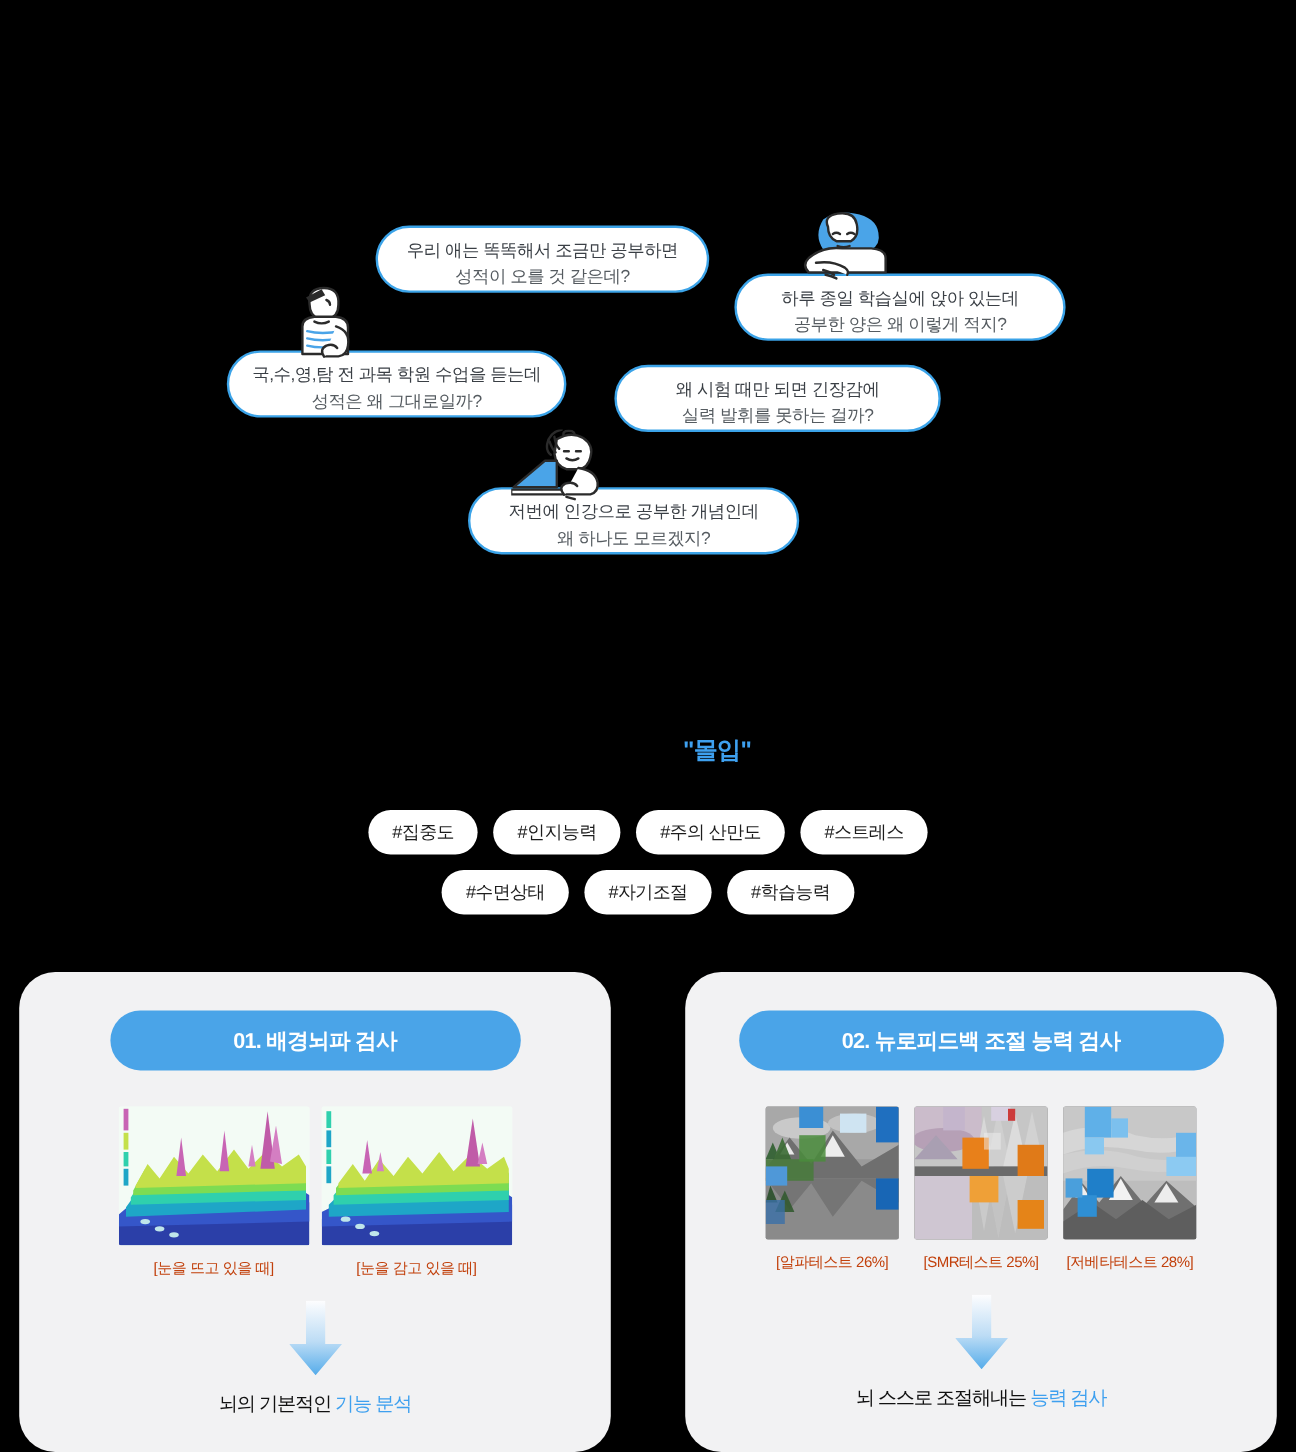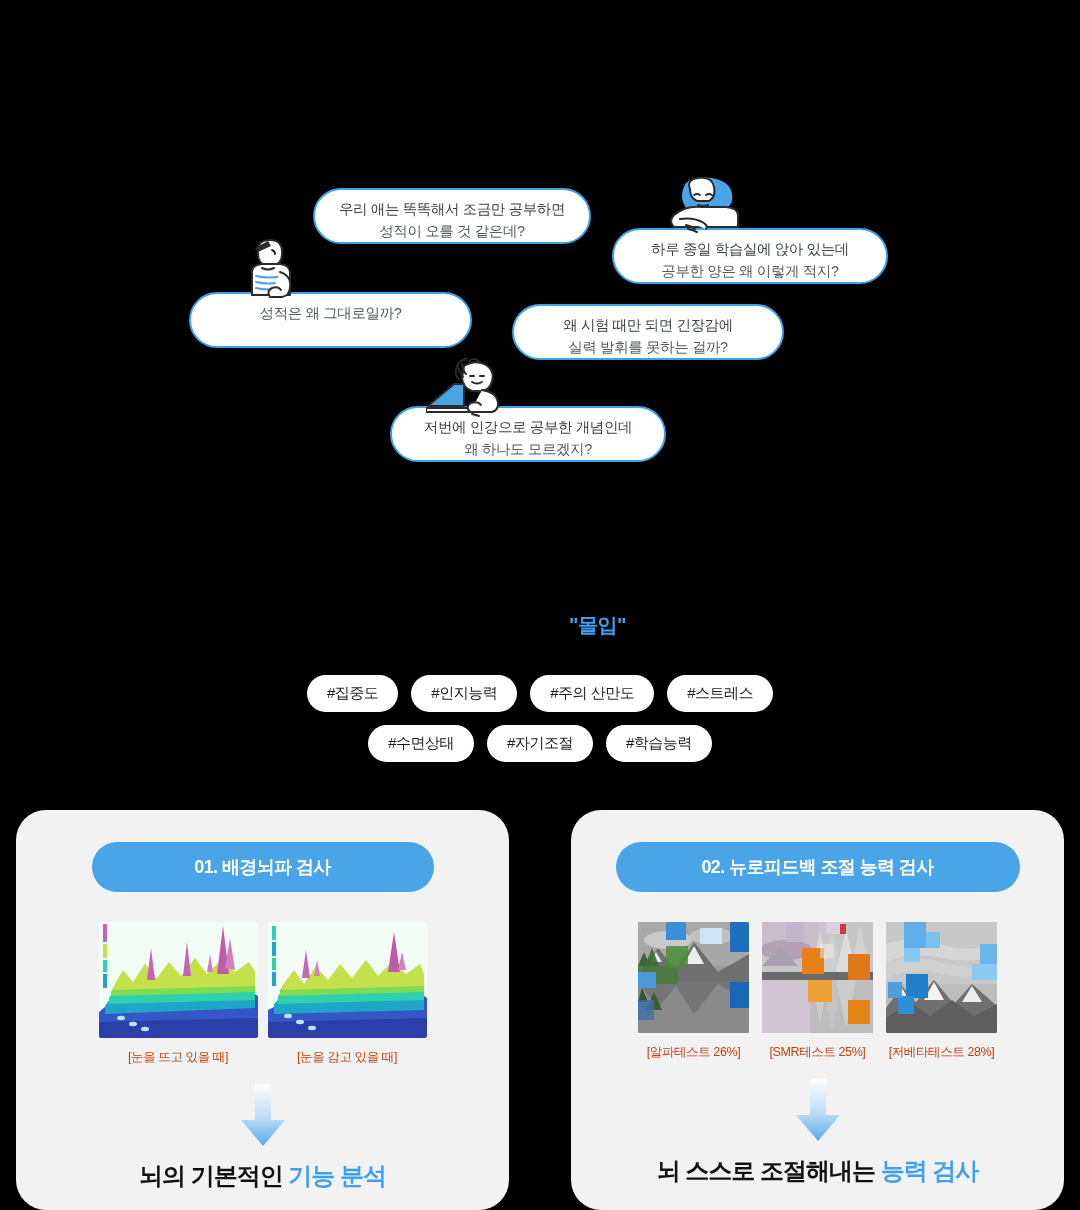--- a/index.html
+++ b/index.html
@@ -142,22 +142,22 @@
   .card.c2 .caption { font-size: 12.5px; }
 
   .arrow {
     margin-top: 18px;
     width: 44px; height: 62px;
     position: relative;
   }
 
   .footline {
     margin-top: 14px;
-    font-size: 24px;
-    font-weight: 700;
+    font-size: 16px;
+    font-weight: 400;
     letter-spacing: -1px;
     color: #111111;
     white-space: nowrap;
   }
   .footline .hl { color: #3ea0ef; }
 </style>
 </head>
 <body>
 
 <div class="page">
@@ -165,20 +165,21 @@
   <div class="bubble" style="left:313px; top:188px; width:278px; height:56px;">
     <span class="ln first">우리 애는 똑똑해서 조금만 공부하면</span>
     <span class="ln">성적이 오를 것 같은데?</span>
   </div>
   <svg class="tail" style="left:524px; top:240px;" width="56" height="36" viewBox="0 0 56 36">
     <path d="M2 2 L52 2 L24 34 Z" fill="#ffffff" stroke="#3ba3e8" stroke-width="2.5"></path>
     <rect x="0" y="0" width="56" height="4" fill="#ffffff"></rect>
   </svg>
 
   <div class="bubble" style="left:189px; top:292px; width:283px; height:56px;">
+    <span class="ln first">국,수,영,탐 전 과목 학원 수업을 듣는데</span>
     <span class="ln">성적은 왜 그대로일까?</span>
   </div>
   <svg class="tail" style="left:338px; top:344px;" width="56" height="36" viewBox="0 0 56 36">
     <path d="M2 2 L52 2 L40 34 Z" fill="#ffffff" stroke="#3ba3e8" stroke-width="2.5"></path>
     <rect x="0" y="0" width="56" height="4" fill="#ffffff"></rect>
   </svg>
 
   <div class="bubble" style="left:612px; top:228px; width:276px; height:56px;">
     <span class="ln first">하루 종일 학습실에 앉아 있는데</span>
     <span class="ln">공부한 양은 왜 이렇게 적지?</span>

